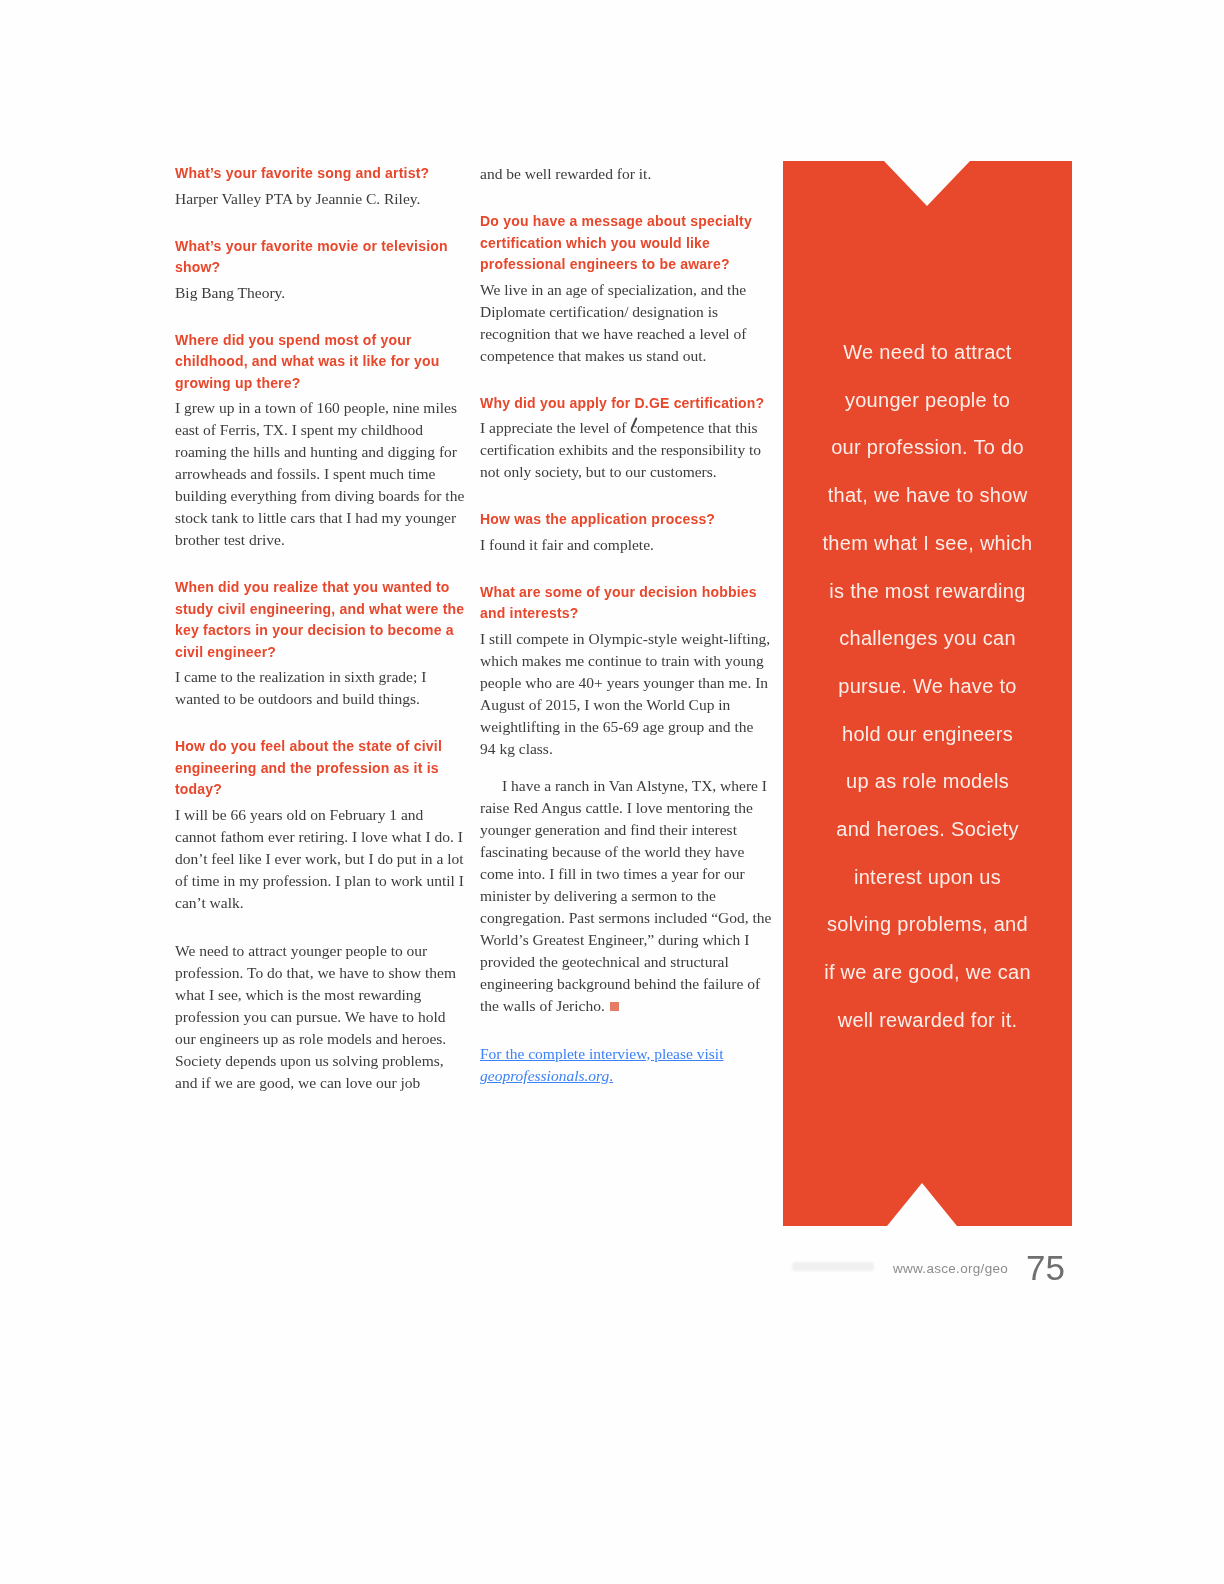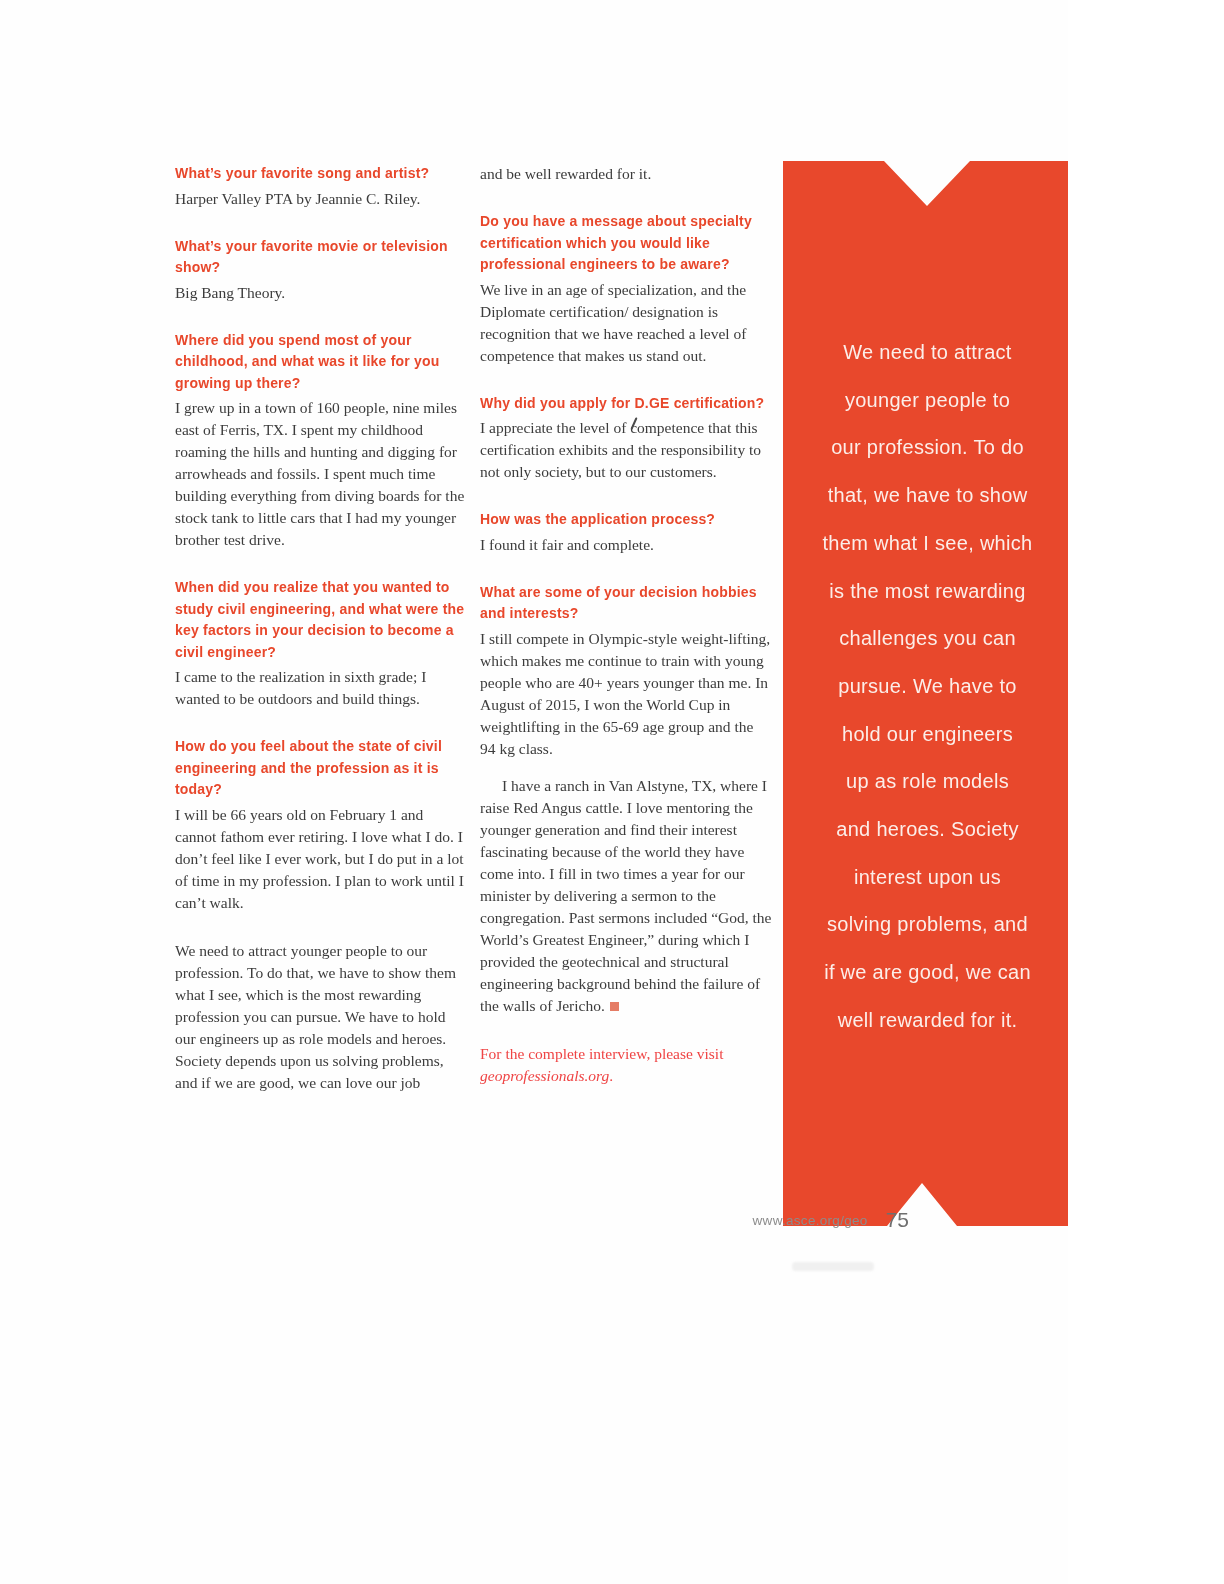--- a/index.html
+++ b/index.html
@@ -1,18 +1,18 @@
 <!DOCTYPE html>
 <html><head>
 <meta charset="utf-8">
 <style>
   html,body{margin:0;padding:0;background:#ffffff;}
   .page{
     position:relative;
-    width:1068px;height:1584px;
+    width:1224px;height:1584px;
     background:#fefefe;
     font-family:"Liberation Serif", serif;
     overflow:hidden;
   }
   .col{position:absolute;top:163px;}
   .col1{left:175px;width:292px;}
   .col2{left:480px;width:292px;}
   .qa{margin:0 0 26px 0;}
   .q{
     font-family:"Liberation Sans", sans-serif;
@@ -32,24 +32,25 @@
   .a + .a2{margin-top:15px;}
   .a2{
     color:#3c3c3c;
     font-size:15.5px;
     line-height:22px;
     margin:0;
     text-indent:22px;
   }
   .cont{margin:0 0 26px 0;}
   .closing{
-    color:#ef4444;
+    color:#3b82f6;
     font-size:15.5px;
     line-height:22px;
     margin:24px 0 0 0;
+    text-decoration:underline;
   }
   .closing .it{font-style:italic;}
   .endmark{
     display:inline-block;
     width:9px;height:9px;
     background:#e0654a;
     opacity:0.85;
     margin-left:5px;
     vertical-align:baseline;
   }
@@ -84,31 +85,31 @@
   .smudge{
     position:absolute;
     left:792px;top:1262px;
     width:82px;height:9px;
     background:rgba(120,120,120,0.10);
     border-radius:4px;
     filter:blur(1px);
   }
   .footer{
     position:absolute;
-    top:1208px;right:159px;
+    top:1248px;right:159px;
     display:flex;align-items:center;gap:18px;
     font-family:"Liberation Sans", sans-serif;
   }
   .footer .url{
     font-size:13.5px;
     color:#8c8c8c;
     letter-spacing:0.3px;
   }
   .footer .pagenum{
-    font-size:21px;
+    font-size:35px;
     color:#6f6f6f;
     font-weight:400;
   }
 </style>
 </head>
 <body>
 
 <div class="page">
 
   <div class="col col1">

